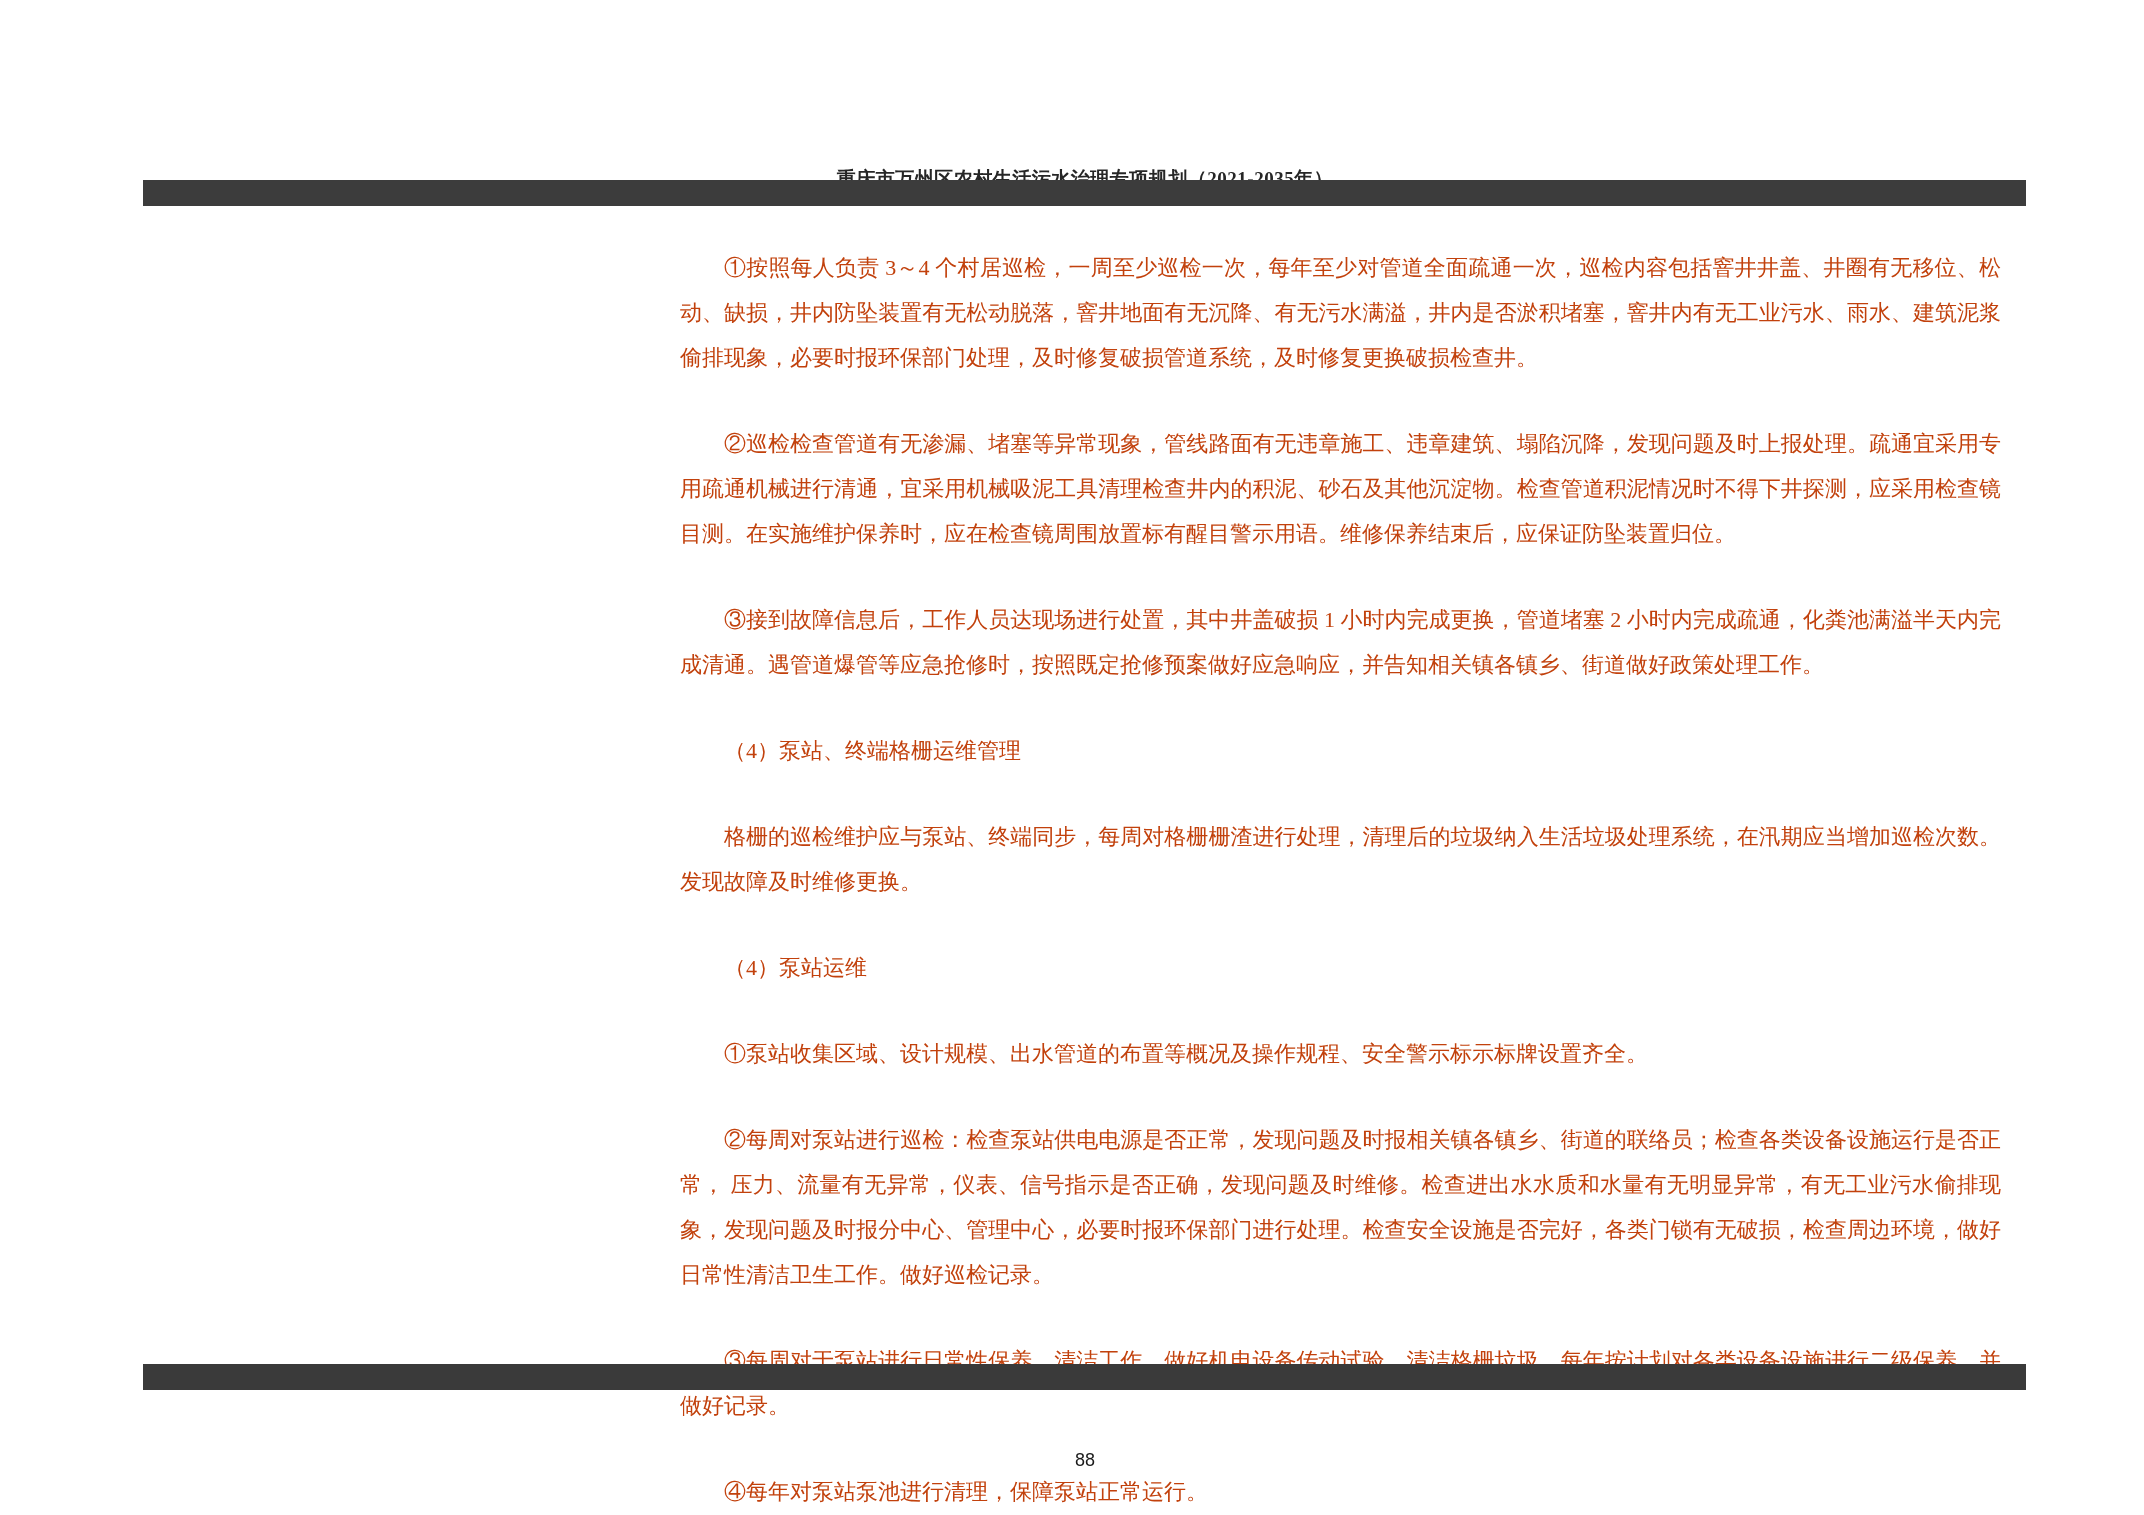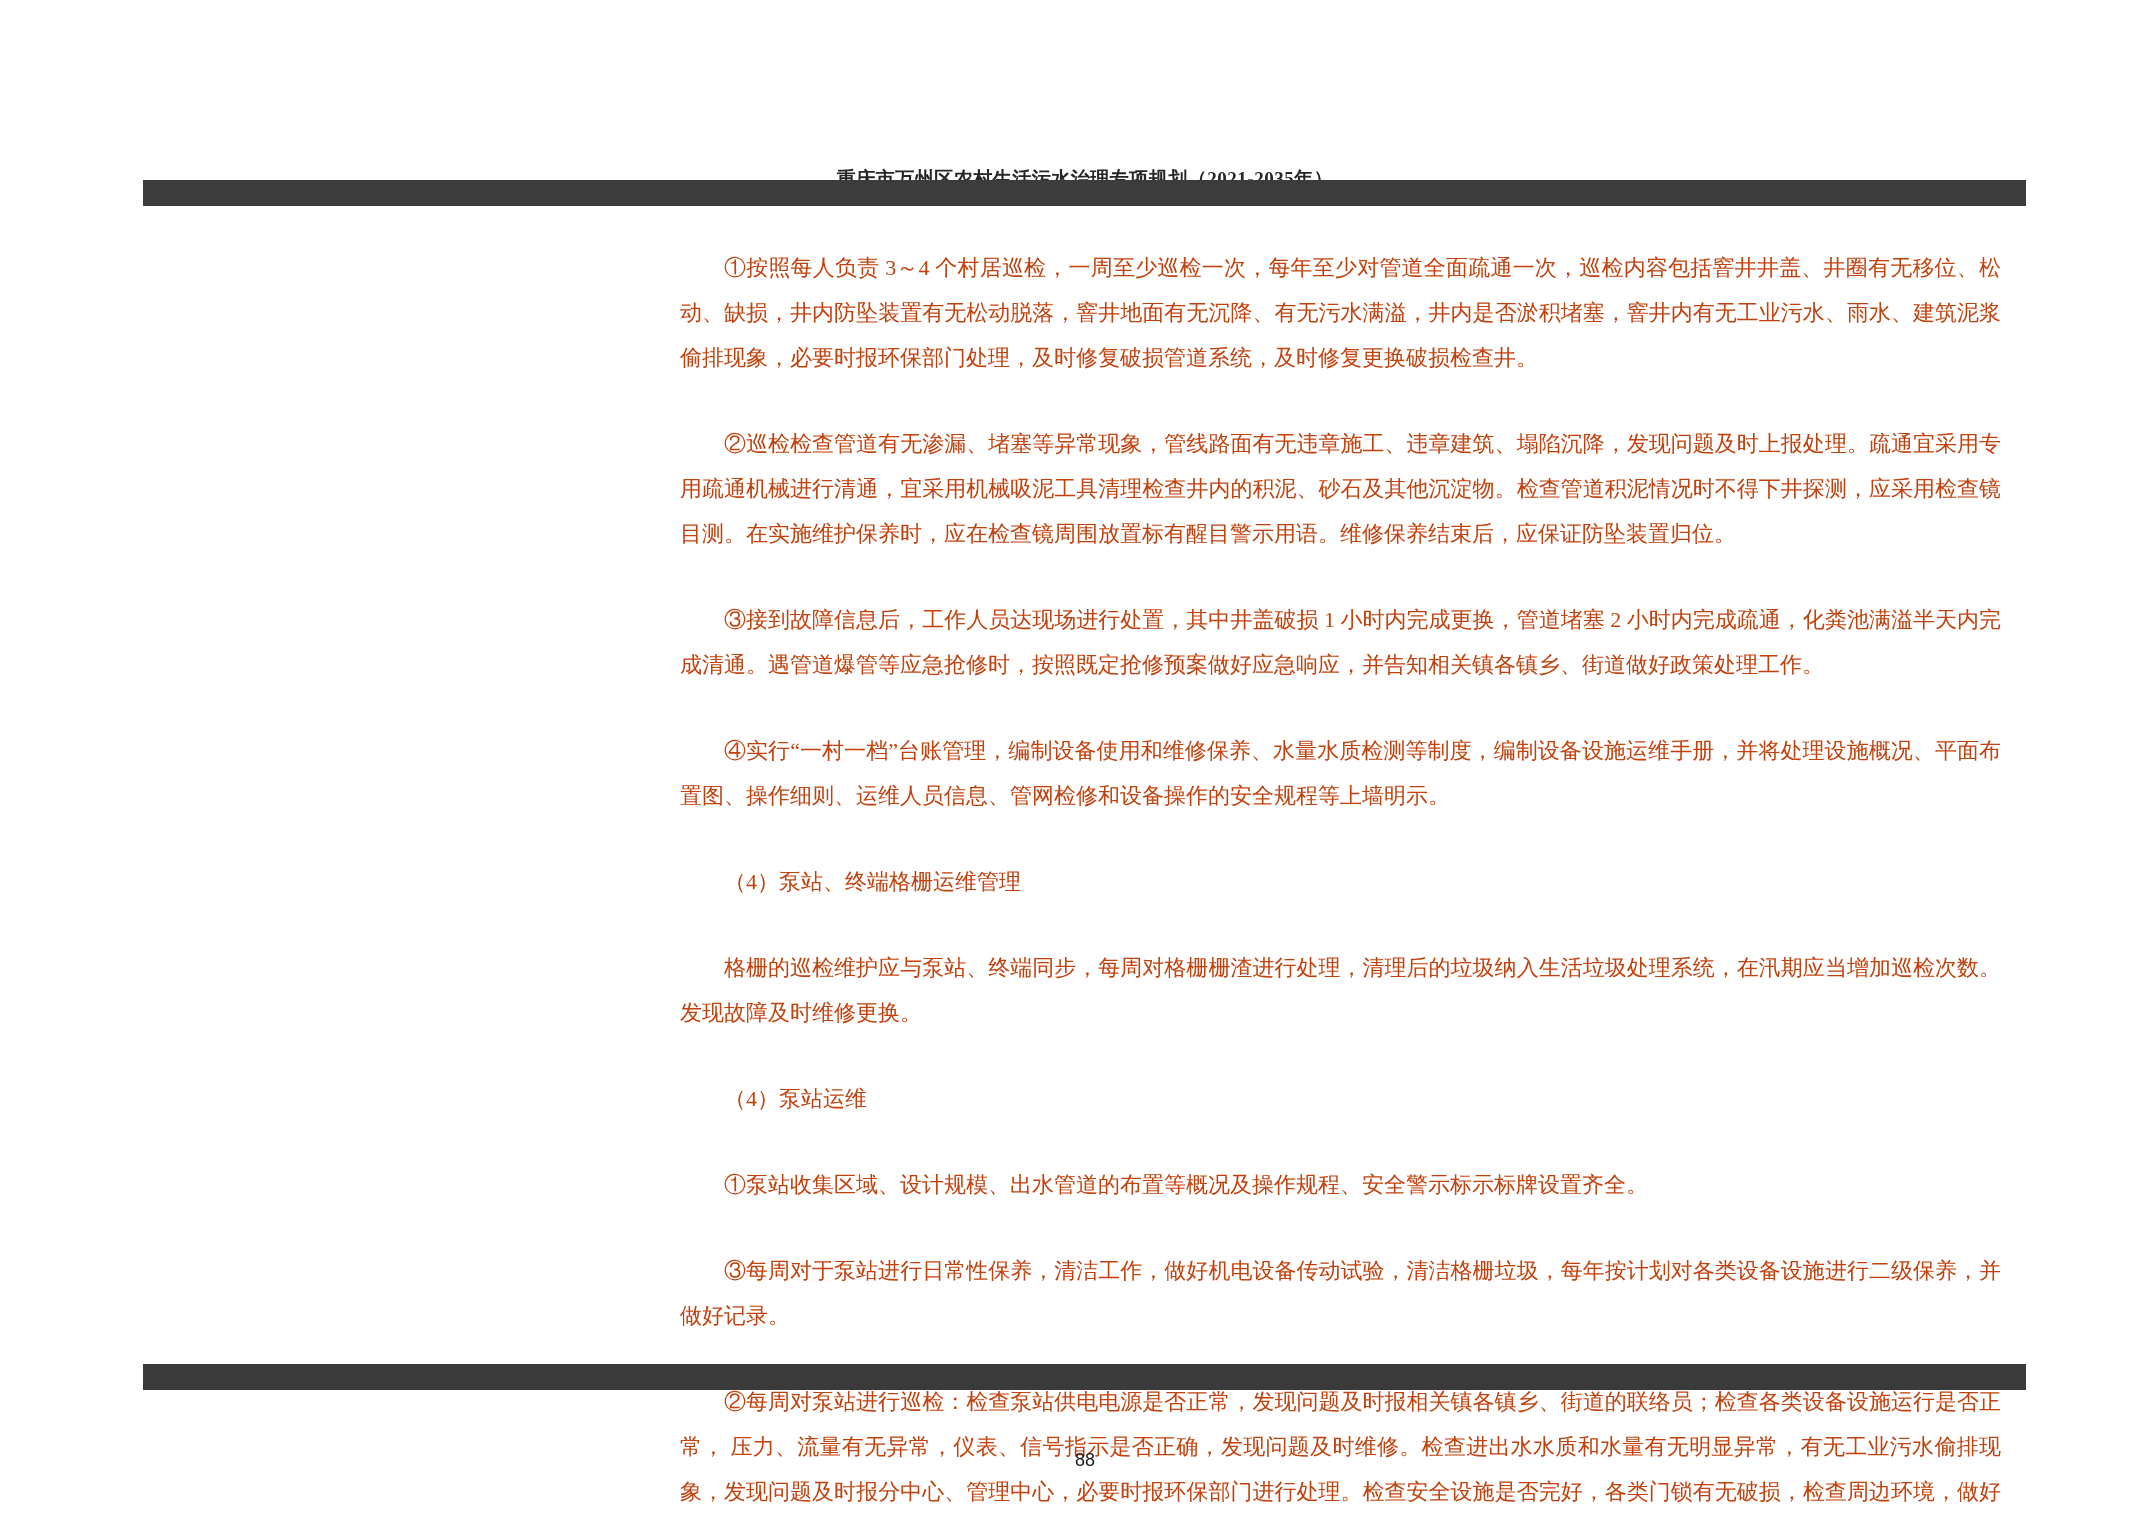--- a/index.html
+++ b/index.html
@@ -78,27 +78,26 @@
 <div class="page">
 
   <div class="header-title">重庆市万州区农村生活污水治理专项规划（2021-2035年）</div>
 
   <div class="header-rule"></div>
 
   <div class="content">
     <p>①按照每人负责 3～4 个村居巡检，一周至少巡检一次，每年至少对管道全面疏通一次，巡检内容包括窨井井盖、井圈有无移位、松动、缺损，井内防坠装置有无松动脱落，窨井地面有无沉降、有无污水满溢，井内是否淤积堵塞，窨井内有无工业污水、雨水、建筑泥浆偷排现象，必要时报环保部门处理，及时修复破损管道系统，及时修复更换破损检查井。</p>
     <p>②巡检检查管道有无渗漏、堵塞等异常现象，管线路面有无违章施工、违章建筑、塌陷沉降，发现问题及时上报处理。疏通宜采用专用疏通机械进行清通，宜采用机械吸泥工具清理检查井内的积泥、砂石及其他沉淀物。检查管道积泥情况时不得下井探测，应采用检查镜目测。在实施维护保养时，应在检查镜周围放置标有醒目警示用语。维修保养结束后，应保证防坠装置归位。</p>
     <p>③接到故障信息后，工作人员达现场进行处置，其中井盖破损 1 小时内完成更换，管道堵塞 2 小时内完成疏通，化粪池满溢半天内完成清通。遇管道爆管等应急抢修时，按照既定抢修预案做好应急响应，并告知相关镇各镇乡、街道做好政策处理工作。</p>
-    <p>④实行“一村一档”台账管理，编制设备使用和维修保养、水量水质检测等制度，编制设备设施运维手册，并将处理设施概况、平面布置图、操作细则、运维人员信息、管网检修和设备操作的安全规程等上墙明示。</p>
     <p class="section-heading">（4）泵站、终端格栅运维管理</p>
     <p>格栅的巡检维护应与泵站、终端同步，每周对格栅栅渣进行处理，清理后的垃圾纳入生活垃圾处理系统，在汛期应当增加巡检次数。发现故障及时维修更换。</p>
     <p class="section-heading">（4）泵站运维</p>
     <p>①泵站收集区域、设计规模、出水管道的布置等概况及操作规程、安全警示标示标牌设置齐全。</p>
+    <p>②每周对泵站进行巡检：检查泵站供电电源是否正常，发现问题及时报相关镇各镇乡、街道的联络员；检查各类设备设施运行是否正常， 压力、流量有无异常，仪表、信号指示是否正确，发现问题及时维修。检查进出水水质和水量有无明显异常，有无工业污水偷排现象，发现问题及时报分中心、管理中心，必要时报环保部门进行处理。检查安全设施是否完好，各类门锁有无破损，检查周边环境，做好日常性清洁卫生工作。做好巡检记录。</p>
     <p>③每周对于泵站进行日常性保养，清洁工作，做好机电设备传动试验，清洁格栅垃圾，每年按计划对各类设备设施进行二级保养，并做好记录。</p>
-    <p>②每周对泵站进行巡检：检查泵站供电电源是否正常，发现问题及时报相关镇各镇乡、街道的联络员；检查各类设备设施运行是否正常， 压力、流量有无异常，仪表、信号指示是否正确，发现问题及时维修。检查进出水水质和水量有无明显异常，有无工业污水偷排现象，发现问题及时报分中心、管理中心，必要时报环保部门进行处理。检查安全设施是否完好，各类门锁有无破损，检查周边环境，做好日常性清洁卫生工作。做好巡检记录。</p>
     <p>④每年对泵站泵池进行清理，保障泵站正常运行。</p>
   </div>
 
   <div class="footer-rule"></div>
 
   <div class="page-number">88</div>
 
 </div>
 
 </body></html>

